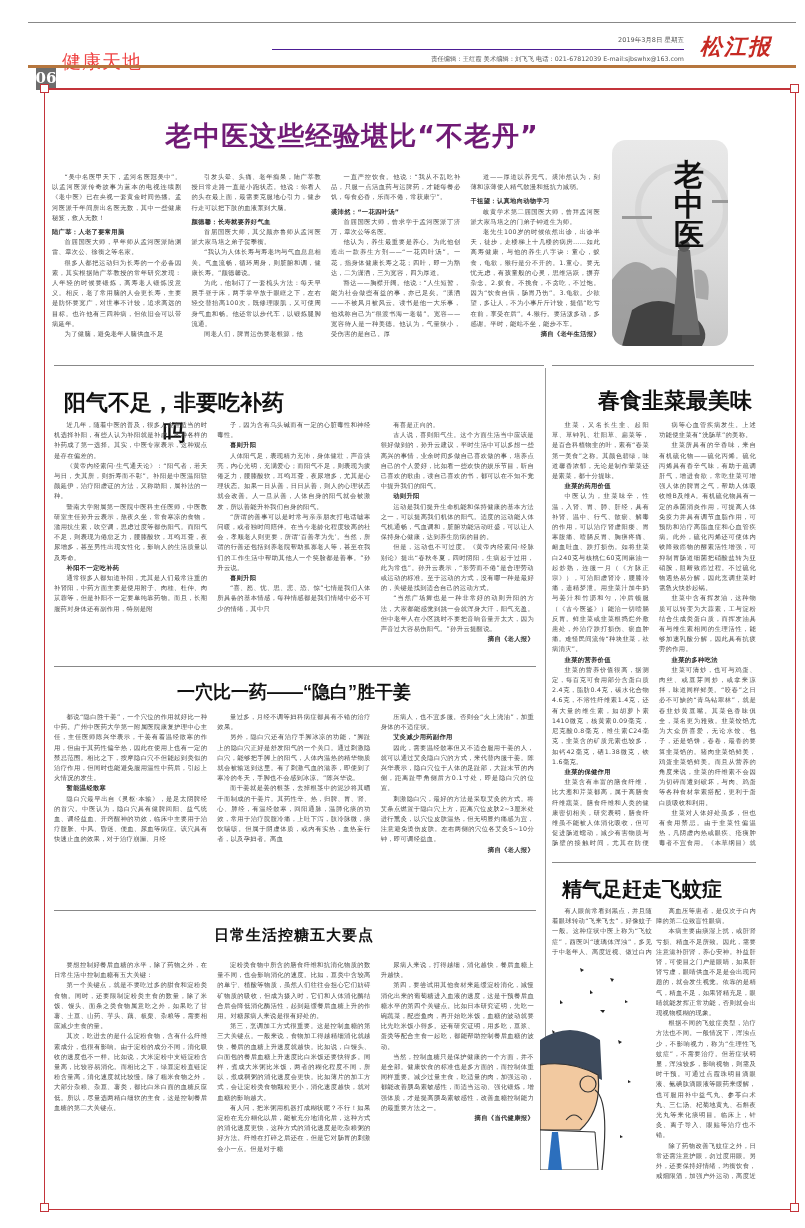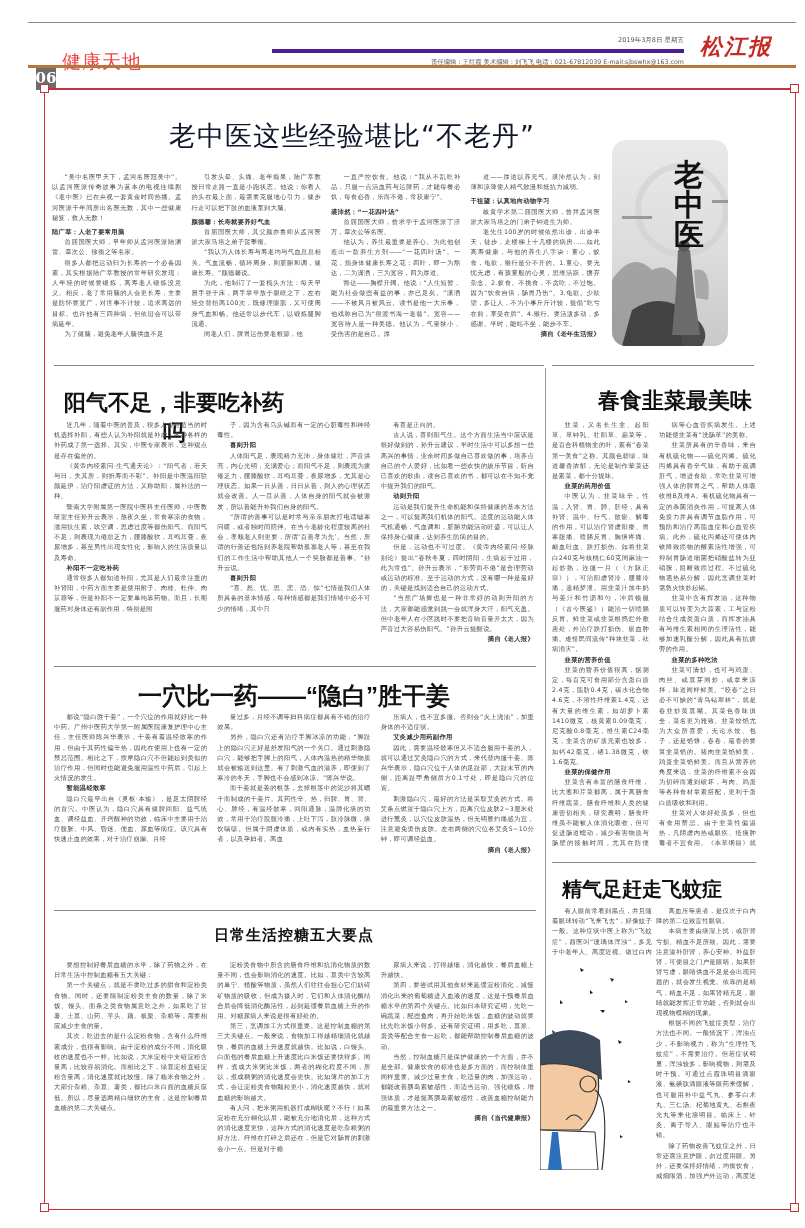--- a/index.html
+++ b/index.html
@@ -5,39 +5,39 @@
   * { box-sizing: border-box; margin: 0; padding: 0; }
   html, body { width: 805px; height: 1228px; background: #fff; overflow: hidden; }
   body { font-family: "DejaVu Sans", sans-serif; color: #333; position: relative; }
 
   
   .top-rule { position: absolute; left: 28px; top: 22px; width: 768px; height: 1px; background: #888; }
   .section-tab { position: absolute; left: 36px; top: 34px; display: flex; align-items: center; }
   .section-num { background: #6d6d6d; color: #fff; font: bold 15px "DejaVu Serif", serif; width: 20px; height: 24px; display: flex; align-items: center; justify-content: center; margin-top: 32px; }
   .section-name { font: 19px "DejaVu Serif", serif; color: #ef4444; margin-left: 6px; letter-spacing: 1px; }
   .masthead-info { position: absolute; left: 272px; top: 36px; width: 412px; }
-  .masthead-date { text-align: right; font-size: 6.5px; color: #555; padding-bottom: 4px; border-bottom: 4px solid #4c1d95; }
+  .masthead-date { text-align: right; font-size: 6.5px; color: #555; padding-bottom: 4px; border-bottom: 1px solid #4c1d95; }
   .masthead-credits { text-align: right; font-size: 6.3px; color: #555; margin-top: 5px; white-space: nowrap; }
   .paper-logo { position: absolute; left: 700px; top: 32px; color: #c62a23; font: bold italic 22px "DejaVu Serif", serif; letter-spacing: 2px; }
   .brown-rule { position: absolute; left: 28px; top: 65px; width: 768px; height: 3px; background: #b6763e; }
 
   
   .frame { position: absolute; left: 44px; top: 88px; width: 752px; height: 1122px; border: 1.5px solid #c3343a; border-top: none; }
   .frame-top { position: absolute; left: 44px; top: 88px; right: 9px; height: 1.5px; background: #c3343a; }
   .corner { position: absolute; width: 9px; height: 9px; border: 1.5px solid #c3343a; background: #fff; }
 
   
   .article { position: absolute; }
   .cols { display: flex; gap: 10px; }
   .col { flex: 1; }
   .col p { font-size: 6.3px; line-height: 10.2px; color: #4a4a4a; text-indent: 2em; text-align: justify; letter-spacing: 0.3px; }
   .col p.sub { font-weight: bold; color: #333; text-indent: 0; margin-top: 4px; }
   .col p.subi { font-weight: bold; color: #333; text-indent: 2em; }
   .col p.src { text-align: right; font-weight: bold; color: #333; text-indent: 0; }
-  .headline-sans { font-family: "DejaVu Sans", sans-serif; font-weight: normal; color: #0f172a; }
+  .headline-sans { font-family: "DejaVu Sans", sans-serif; font-weight: bold; color: #701a75; }
   .headline-serif { font-family: Liberation Sans, sans-serif; font-weight: bold; color: #111; }
 
   .hr { position: absolute; height: 1px; background: #888; }
   .vr { position: absolute; width: 1px; background: #999; }
 
   
   .pic-laozhongyi { position: absolute; left: 612px; top: 140px; width: 116px; height: 206px; border-radius: 14px; background: linear-gradient(180deg,#e9e9e9 0%,#dcdcdc 55%,#c9c9c9 100%); overflow: hidden; }
   .pic-cartoon { position: absolute; left: 540px; top: 960px; width: 88px; height: 210px; }
 </style>
 </head>
@@ -169,21 +169,21 @@
         <p class="">韭菜所具有的辛香味，来自有机硫化物——硫化丙烯。硫化丙烯具有香辛气味，有助于疏调肝气，增进食欲，常吃韭菜可增强人体的脾胃之气，帮助人体吸收维B及维A。有机硫化物具有一定的杀菌消炎作用，可提高人体免疫力并具有调节血脂作用，可预防和治疗高脂血症和心血管疾病。此外，硫化丙烯还可使体内铁降致癌物的酵素活性增强，可抑制胃肠道细菌把硝酸盐转为亚硝胺，阻断致癌过程。不过硫化物遇热易分解，因此烹调韭菜时需急火快炒起锅。</p>
         <p class="">韭菜中含有挥发油，这种物质可以转变为大蒜素，工与淀粉结合生成类蛋白质，而挥发油具有与维生素相同的生理活性，能够加速乳酸分解，因此具有抗疲劳的作用。</p>
         <p class="subi">韭菜的多种吃法</p>
         <p class="">韭菜可清炒，也可与鸡蛋、肉丝、或豆芽同炒，或拿来凉拌，味道同样鲜美。“咬春”之日必不可缺的“青鸟钻翠林”，就是春韭炒黄豆嘴。其菜色香味俱全，菜名更为雅致。韭菜饺馅尤为大众所喜爱，无论水饺、包子，还是馅饼，春卷，最香的要算韭菜馅的。猪肉韭菜馅鲜美，鸡蛋韭菜馅鲜美。而且从营养的角度来说，韭菜的纤维素不会因为切碎而遭到破坏，与肉、鸡蛋等各种食材掌素搭配，更利于蛋白质吸收和利用。</p>
         <p class="">韭菜对人体好处虽多，但也有食用禁忌。由于韭菜性偏温热，凡阴虚内热或眼疾、疮痍肿毒者不宜食用。《本草纲目》就曾记载：“韭菜多食则神昏目暗，酒后尤忌。”因其含有较多粗纤维，不易消化吸收，故胃肠道有病及消化功能较差者，最好少吃或不吃。</p>
       </div>
     </div>
 </div>
 
 <div class="article" style="left:54px; top:680px; width:480px; text-align:center;">
-  <div class="headline-serif" style="font-size:24px;">一穴比一药——“隐白”胜干姜</div>
+  <div class="headline-serif" style="font-size:18px;">一穴比一药——“隐白”胜干姜</div>
 </div>
 <div class="article" style="left:54px; top:712px; width:480px; height:192px; overflow:hidden;">
   <div class="cols" id="cols-3">
       <div class="col">
         <p class="">都说“隐白胜干姜”，一个穴位的作用就好比一种中药。广州中医药大学第一附属医院康复护理中心主任，主任医师陈兴华表示，干姜有着温经散寒的作用，但由于其药性偏辛热，因此在使用上也有一定的禁忌范围。相比之下，按摩隐白穴不但能起到类似的治疗作用，但同时也能避免服用温性中药后，引起上火情况的发生。</p>
         <p class="subi">暂能温经散寒</p>
         <p class="">隐白穴最早出自《灵枢·本输》，是足太阴脾经的首穴。中医认为，隐白穴具有健脾回阳、益气统血、调经益血、开窍醒神的功效，临床中主要用于治疗腹胀、中风、昏迷、便血、尿血等病症。该穴具有快速止血的效果，对于治疗崩漏、月经</p>
       </div>
       <div class="col">
         <p class="">量过多，月经不调等妇科病症都具有不错的治疗效果。</p>

